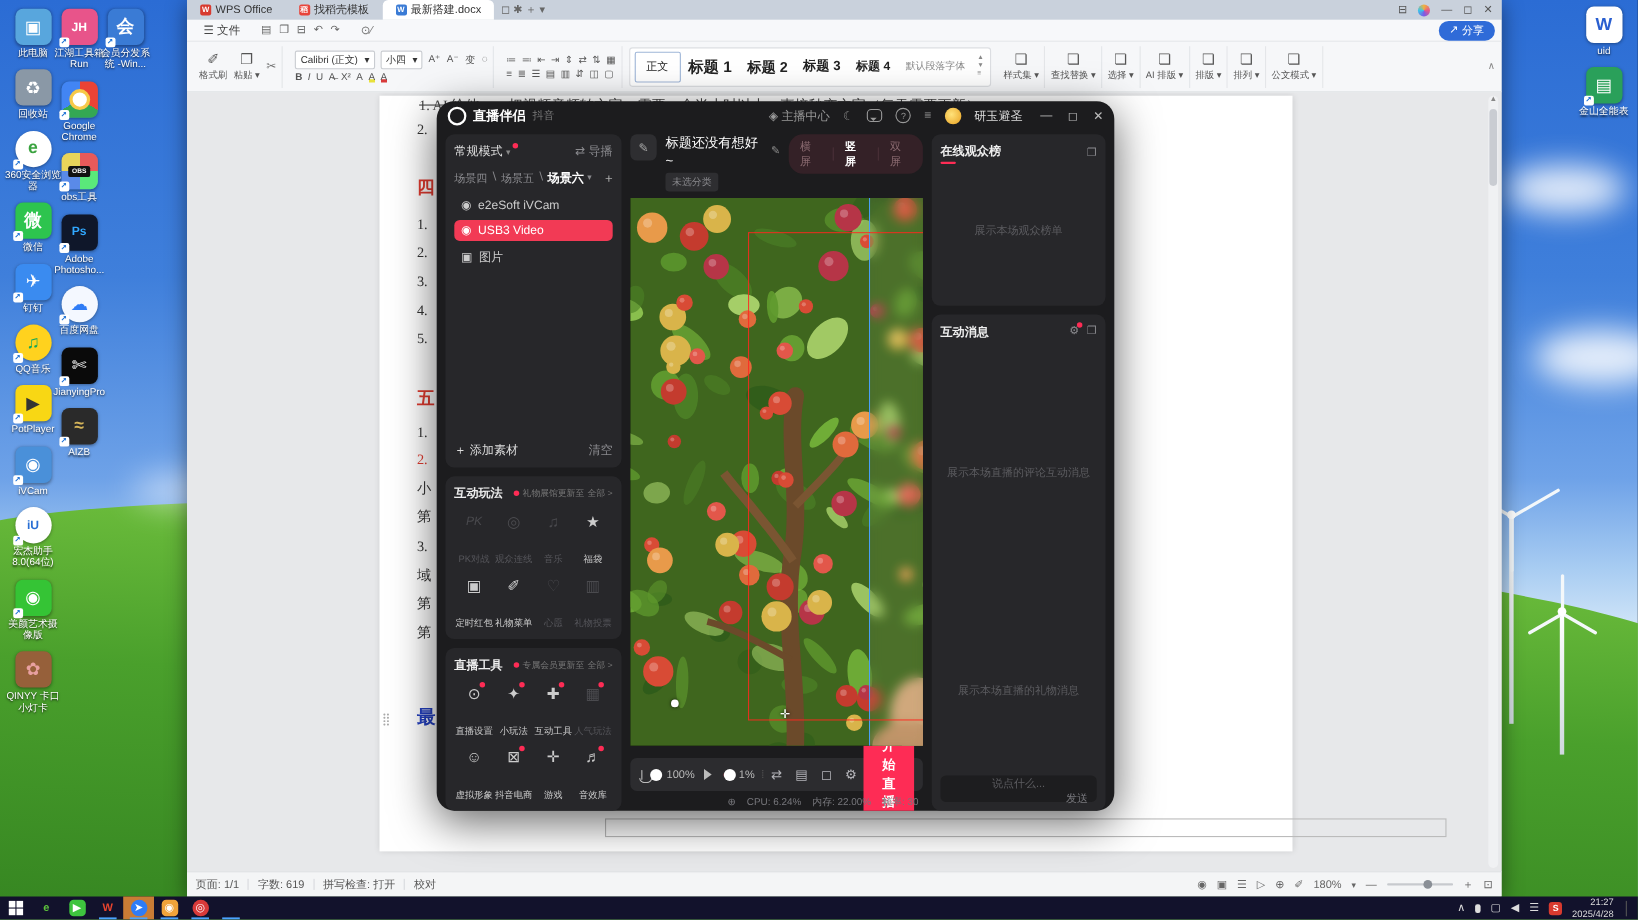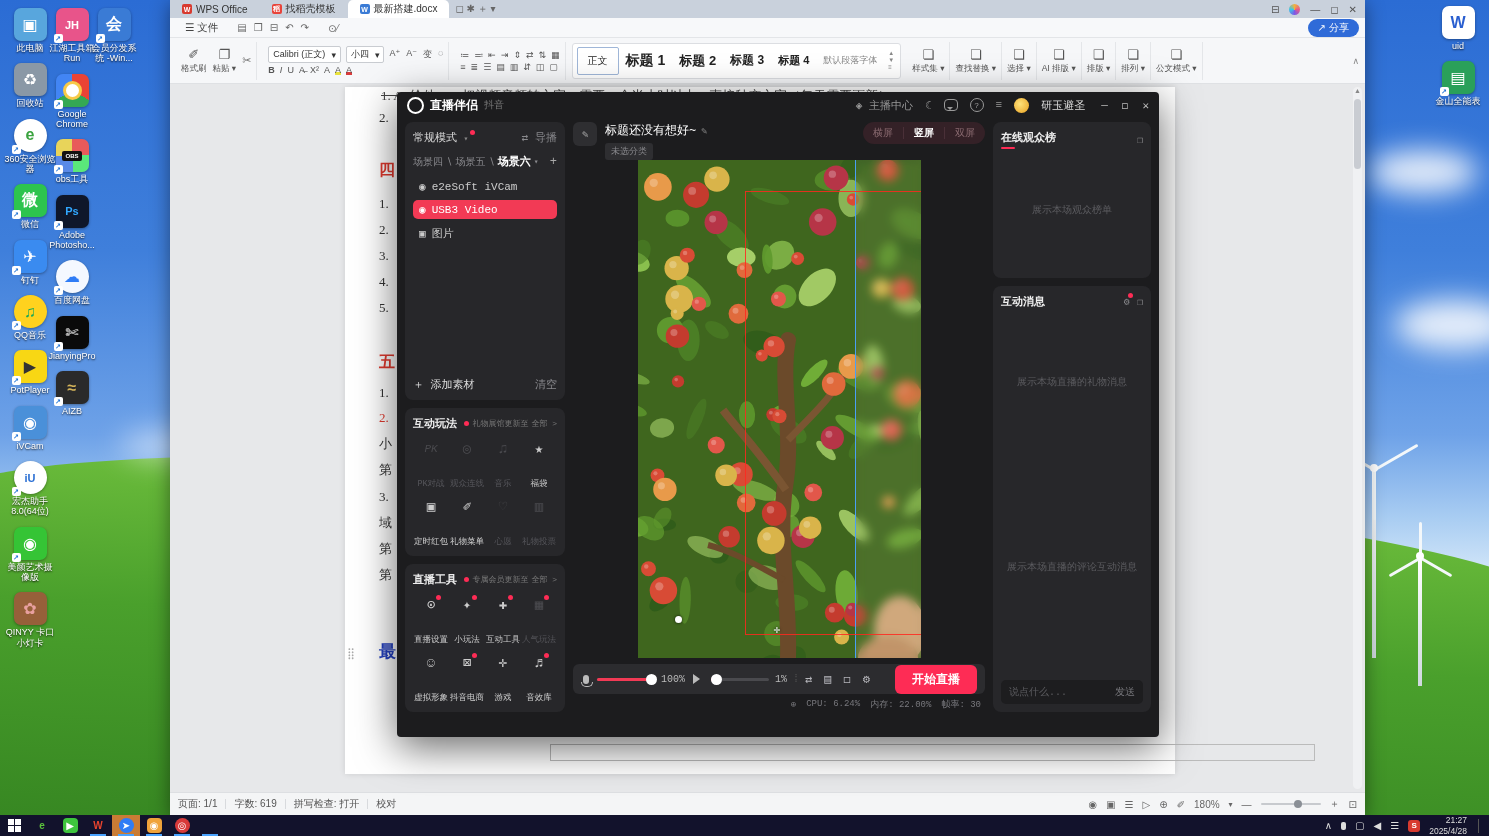--- a/index.html
+++ b/index.html
@@ -62,33 +62,33 @@
   .frag{position:absolute;font-size:13px;color:#333;font-family:"Liberation Serif","DejaVu Serif",serif;}
   .vscroll{position:absolute;right:3px;top:3px;width:9px;bottom:3px;background:#f0f1f3;border-radius:5px;font-size:7px;color:#888;text-align:center;}
   .vscroll .thumb{position:absolute;left:1px;right:1px;top:12px;height:70px;background:#c9ccd2;border-radius:4px;}
   .tablebox{position:absolute;left:205px;top:657px;width:763px;height:15px;border:1px solid #bbb;}
   .wps-status{height:22px;background:#f4f5f6;border-top:1px solid #dddfe2;display:flex;align-items:center;font-size:10px;color:#555;padding:0 8px;gap:4px;}
   .st-sep{width:1px;height:10px;background:#d8dadd;margin:0 8px;}
   .st-right{margin-left:auto;display:flex;align-items:center;gap:9px;color:#666;}
   .zoom-slider{width:60px;height:2px;background:#c7cace;border-radius:2px;position:relative;}
   .zoom-slider i{position:absolute;left:55%;top:-3px;width:8px;height:8px;border-radius:50%;background:#8a8f96;}
   
-  #app{position:absolute;left:397px;top:92px;width:762px;height:645px;background:#1c1c1e;border-radius:4px;z-index:30;
-       box-shadow:0 10px 40px rgba(0,0,0,.6);display:flex;flex-direction:column;color:#ddd;overflow:hidden;font-family:Liberation Mono, monospace;}
+  #app{position:absolute;left:397px;top:92px;width:616px;height:645px;background:#1c1c1e;border-radius:16px;z-index:30;
+       box-shadow:0 10px 40px rgba(0,0,0,.6);display:flex;flex-direction:column;color:#ddd;overflow:hidden;}
   .app-title{height:26px;display:flex;align-items:center;gap:6px;padding:0 10px;font-size:12px;}
   .logo-ring{width:13px;height:13px;border:2px solid #fff;border-radius:50%;}
   .app-name{font-weight:bold;color:#fff;}
   .app-sub{color:#777;font-size:10px;}
   .app-title .right{margin-left:auto;display:flex;align-items:center;gap:12px;color:#999;font-size:11px;}
   .help-circ{width:12px;height:12px;border:1px solid #999;border-radius:50%;font-size:8px;display:flex;align-items:center;justify-content:center;}
   .bubble{width:12px;height:10px;border:1px solid #999;border-radius:4px;position:relative;}
   .bubble::after{content:"";position:absolute;left:2px;bottom:-3px;border:3px solid transparent;border-top-color:#999;}
   .avatar{width:15px;height:15px;border-radius:50%;background:radial-gradient(circle at 40% 40%,#ffe27a,#e8a020);}
   .winbtns{display:flex;gap:14px;color:#bbb;font-size:11px;margin-left:4px;}
-  .app-body{flex:1;display:flex;gap:8px;padding:4px 8px 25px;min-height:0;}
+  .app-body{flex:1;display:flex;gap:8px;padding:4px 8px 0;min-height:0;}
   .panel{background:#27272a;border-radius:8px;}
   .lcol{width:160px;display:flex;flex-direction:column;gap:8px;min-height:0;}
   .box1{flex:1;display:flex;flex-direction:column;padding:8px;min-height:0;}
   .rowline{display:flex;align-items:center;font-size:11px;color:#ddd;}
   .reddot{width:5px;height:5px;background:#fe2c55;border-radius:50%;display:inline-block;margin-left:2px;vertical-align:top;}
   .dim{color:#8a8a8e;}
   .scenes{display:flex;align-items:center;gap:3px;font-size:10px;color:#8a8a8e;margin-top:9px;}
   .scenes .on{color:#fff;font-weight:bold;font-size:11px;}
   .scenes .plus{margin-left:auto;color:#aaa;font-size:12px;}
   .srclist{margin-top:8px;display:flex;flex-direction:column;gap:4px;}
@@ -132,21 +132,21 @@
   .cstats{height:16px;display:flex;align-items:center;justify-content:flex-end;gap:10px;font-size:9px;color:#77777c;padding:2px 4px 0;}
   
   .rcol{width:158px;display:flex;flex-direction:column;gap:8px;min-height:0;}
   .boxA{height:140px;padding:8px;display:flex;flex-direction:column;}
   .boxB{flex:1;padding:8px;display:flex;flex-direction:column;min-height:0;}
   .rhead{display:flex;align-items:center;font-size:11px;color:#eee;font-weight:bold;}
   .rhead .tools{margin-left:auto;display:flex;gap:7px;color:#8a8a8e;font-weight:normal;font-size:10px;}
   .runder{width:14px;height:2px;background:#fe2c55;border-radius:2px;margin-top:2px;}
   .emptytxt{color:#5c5c60;font-size:10px;text-align:center;}
   .vcenter{flex:1;display:flex;align-items:center;justify-content:center;}
-  .msginput{margin-top:auto;background:#1d1d1f;border-radius:5px;height:24px;display:flex;align-items:center;padding:0 8px;font-size:10px;color:#5c5c60;}
+  .msginput{margin-top:auto;background:#1d1d1f;border-radius:5px;height:24px;display:flex;align-items:center;padding:0 8px;font-size:10px;color:#5c5c60;flex-direction:column;}
   .msginput .send{margin-left:auto;color:#77777c;}
   .popout{font-size:10px;}
   .gearwrap{position:relative;}
   .gearwrap .dot{position:absolute;top:-3px;right:-3px;width:5px;height:5px;background:#fe2c55;border-radius:50%;}
   
   #taskbar{position:absolute;left:0;right:0;bottom:0;height:21px;background:#12122c;z-index:50;display:flex;align-items:center;color:#ddd;}
   .tb-apps{display:flex;align-items:center;height:100%;}
   .tbi{width:28px;height:100%;display:flex;align-items:center;justify-content:center;position:relative;}
   .tbi .g{width:15px;height:15px;border-radius:4px;display:flex;align-items:center;justify-content:center;font-size:10px;font-weight:bold;}
   .tbi.active{background:#c97c35;}
@@ -947,25 +947,25 @@
         </div>
         <div class="panel boxB">
           <div class="rhead">
             <span>互动消息</span>
             <span class="tools">
               <span class="gearwrap"><span>⚙</span><span class="dot"></span></span>
               <span class="popout">❐</span>
             </span>
           </div>
           <div style="flex:1;display:flex;flex-direction:column;min-height:0;">
+            <div class="vcenter" style="flex:1.4;">
+                <span class="emptytxt">展示本场直播的评论互动消息</span>
+              </div>
             <div class="vcenter" style="flex:0.9;">
                 <span class="emptytxt">展示本场直播的礼物消息</span>
-              </div>
-            <div class="vcenter" style="flex:1.4;">
-                <span class="emptytxt">展示本场直播的评论互动消息</span>
               </div>
           </div>
           <div class="msginput">
             <span>说点什么...</span>
             <span class="send">发送</span>
           </div>
         </div>
       </div>
     </div>
   </div>

